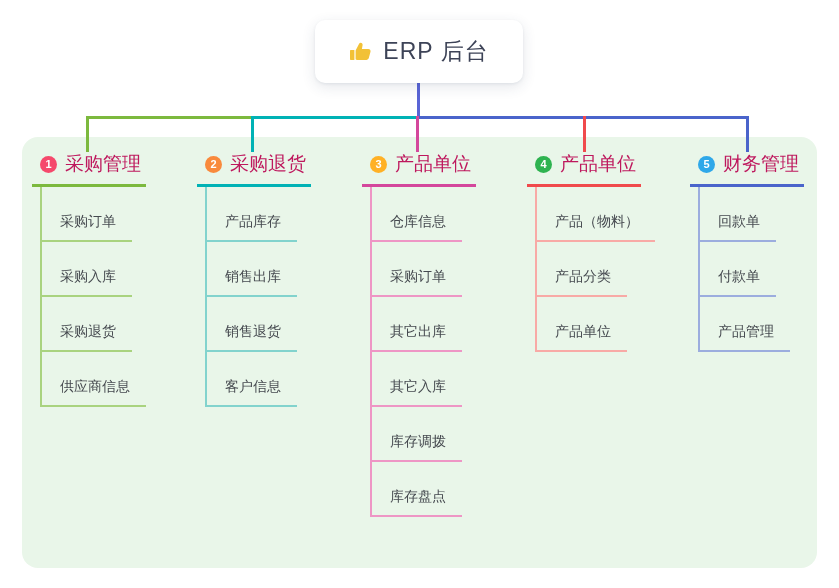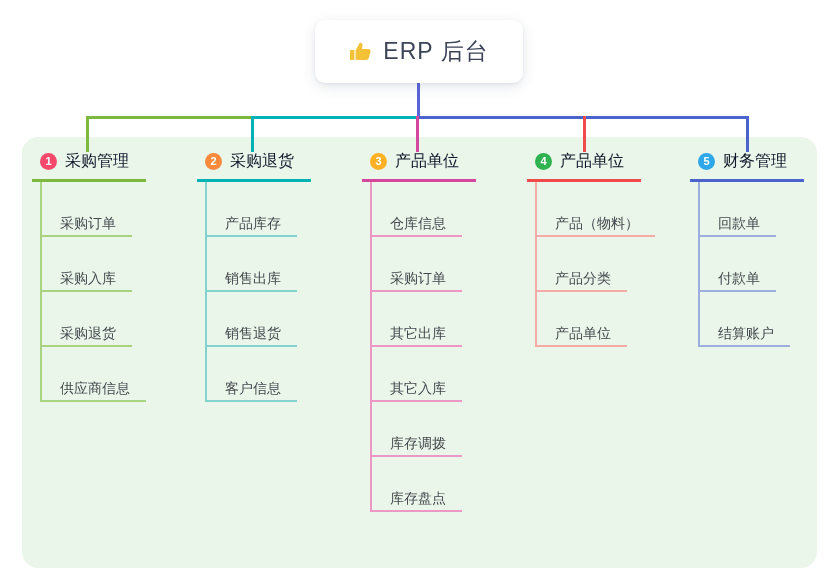--- a/index.html
+++ b/index.html
@@ -42,27 +42,27 @@
     display:flex;align-items:center;gap:8px;
     width:114px;padding:4px 0 7px 8px;box-sizing:border-box;
     border-bottom:3px solid var(--main);
     cursor:pointer;
   }
   .badge{
     width:17px;height:17px;border-radius:50%;flex:0 0 17px;
     background:var(--badge);color:#ffffff;
     font-size:11px;line-height:17px;text-align:center;font-weight:bold;
   }
-  .btitle{font-size:16px;color:#0f172a;white-space:nowrap;}
+  .btitle{font-size:19px;color:#be185d;white-space:nowrap;}
   .kids{margin-left:8px;border-left:2px solid var(--light);}
   .kid{height:55px;display:flex;align-items:flex-end;cursor:pointer;}
   .klabel{
     display:inline-block;white-space:nowrap;
     font-size:14px;color:#45494f;
-    padding:0 16px 2px 18px;
+    padding:0 16px 9px 18px;
     border-bottom:2px solid var(--light);
   }
 </style>
 </head>
 <body>
 
 <div class="stage">
 
   <div class="panel" style="background: rgb(233, 246, 233);"></div>
 
@@ -179,18 +179,18 @@
       <span class="btitle">财务管理</span>
     </div>
     <div class="kids">
       <div class="kid">
           <span class="klabel">回款单</span>
         </div>
       <div class="kid">
           <span class="klabel">付款单</span>
         </div>
       <div class="kid">
-          <span class="klabel">结算账户</span>
+          <span class="klabel">产品管理</span>
         </div>
     </div>
   </div>
 
 </div>
 
 </body></html>

